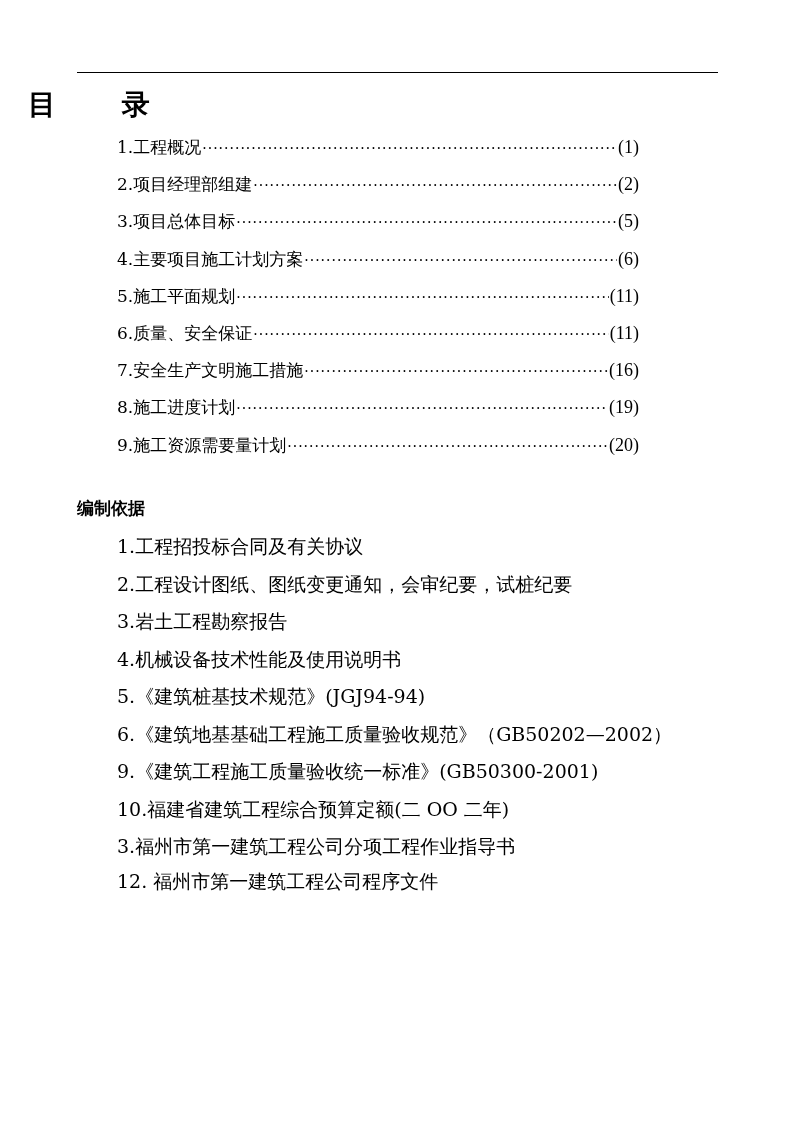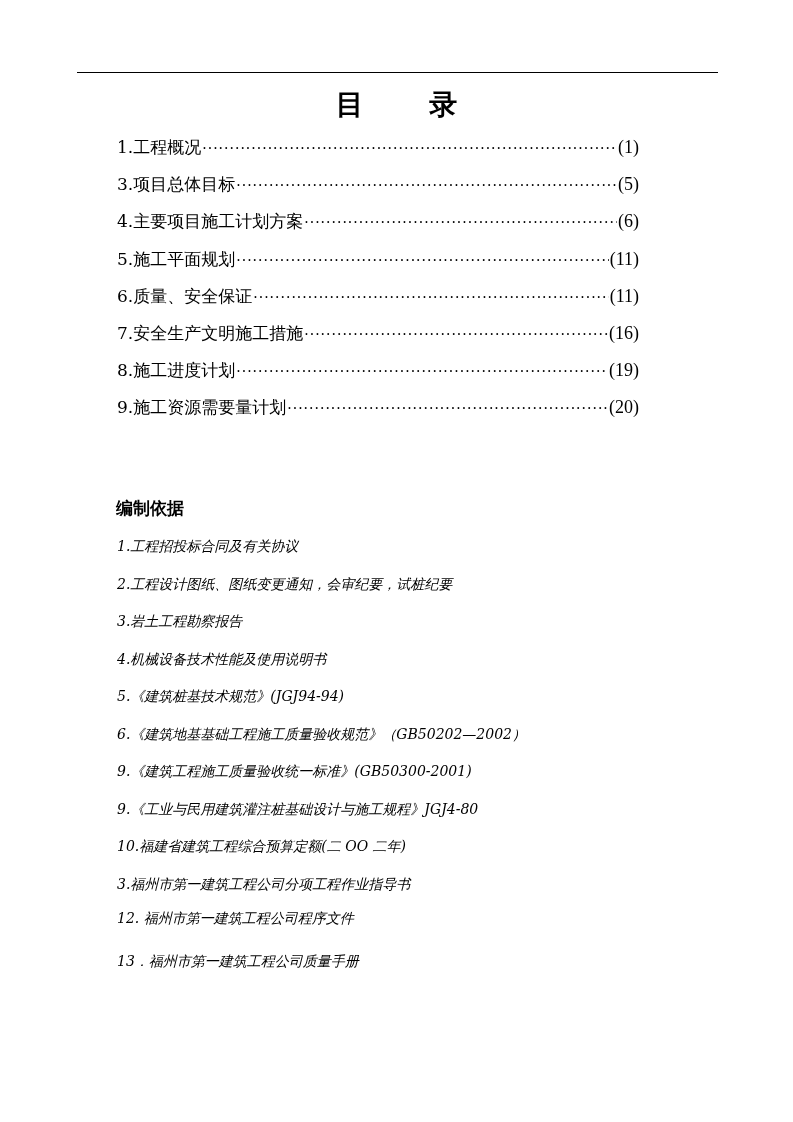--- a/index.html
+++ b/index.html
@@ -2,58 +2,63 @@
 <html><head>
 <meta charset="utf-8">
 <style>
   html, body { margin: 0; padding: 0; background: #ffffff; }
   body {
     width: 793px; height: 1122px; position: relative; overflow: hidden;
     font-family: "DejaVu Serif", "Liberation Serif", serif; color: #000;
   }
   .rule { position: absolute; left: 77px; top: 72px; width: 641px; height: 0; border-top: 1px solid #000; }
   .title {
-    position: absolute; top: 86px; left: 0; width: 793px; text-align: center;
+    position: absolute; top: 86px; left: 0; width: 793px; text-align: left;
     font-family: "DejaVu Sans", "Liberation Sans", sans-serif; font-weight: bold;
     font-size: 28px; letter-spacing: 28px; padding-left: 28px; box-sizing: border-box;
   }
   .toc { position: absolute; left: 117px; top: 136px; width: 522px; }
   .toc-row {
     display: flex; align-items: baseline; height: 37.2px; font-size: 17px; white-space: nowrap;
   }
   .toc-label { flex: 0 0 auto; }
   .toc-dots {
     flex: 1 1 auto; overflow: hidden; letter-spacing: 1px; font-size: 14px;
     margin: 0 1px; color: #000;
   }
   .toc-dots::before {
     content: "································································································································";
   }
   .toc-page { flex: 0 0 auto; font-family: "Liberation Serif", serif; font-size: 18px; }
   .section-head {
     position: absolute; left: 77px; top: 497px;
-    font-family: "DejaVu Sans", "Liberation Sans", sans-serif; font-weight: bold; font-size: 17px; margin-left: 39px;
+    font-family: "DejaVu Sans", "Liberation Sans", sans-serif; font-weight: bold; font-size: 17px;
   }
   .basis { position: absolute; left: 117px; top: 533px; }
-  .basis-item { height: 37.5px; font-size: 14px; white-space: nowrap; line-height: 26px; font-style: italic; }
+  .basis-item { height: 37.5px; font-size: 19px; white-space: nowrap; line-height: 26px; }
   .basis-item.i12 { height: 40px; margin-top: -3px; }
   .basis-item.i13 { margin-top: 3px; }
 </style>
 </head>
 <body>
 
 <div class="rule"></div>
 
 <div class="title">目 录</div>
 
 <div class="toc">
   <div class="toc-row">
     <span class="toc-label">1.工程概况</span>
     <span class="toc-dots"></span>
     <span class="toc-page">(1)</span>
+  </div>
+  <div class="toc-row">
+    <span class="toc-label">2.项目经理部组建</span>
+    <span class="toc-dots"></span>
+    <span class="toc-page">(2)</span>
   </div>
   <div class="toc-row">
     <span class="toc-label">3.项目总体目标</span>
     <span class="toc-dots"></span>
     <span class="toc-page">(5)</span>
   </div>
   <div class="toc-row">
     <span class="toc-label">4.主要项目施工计划方案</span>
     <span class="toc-dots"></span>
     <span class="toc-page">(6)</span>
@@ -88,18 +93,16 @@
 <div class="section-head">编制依据</div>
 
 <div class="basis">
   <div class="basis-item">1.工程招投标合同及有关协议</div>
   <div class="basis-item">2.工程设计图纸、图纸变更通知，会审纪要，试桩纪要</div>
   <div class="basis-item">3.岩土工程勘察报告</div>
   <div class="basis-item">4.机械设备技术性能及使用说明书</div>
   <div class="basis-item">5.《建筑桩基技术规范》(JGJ94-94)</div>
   <div class="basis-item">6.《建筑地基基础工程施工质量验收规范》（GB50202—2002）</div>
   <div class="basis-item">9.《建筑工程施工质量验收统一标准》(GB50300-2001)</div>
-  <div class="basis-item">9.《工业与民用建筑灌注桩基础设计与施工规程》JGJ4-80</div>
   <div class="basis-item">10.福建省建筑工程综合预算定额(二 OO 二年)</div>
   <div class="basis-item">3.福州市第一建筑工程公司分项工程作业指导书</div>
   <div class="basis-item i12">12. 福州市第一建筑工程公司程序文件</div>
-  <div class="basis-item i13">13．福州市第一建筑工程公司质量手册</div>
 </div>
 
 </body></html>

